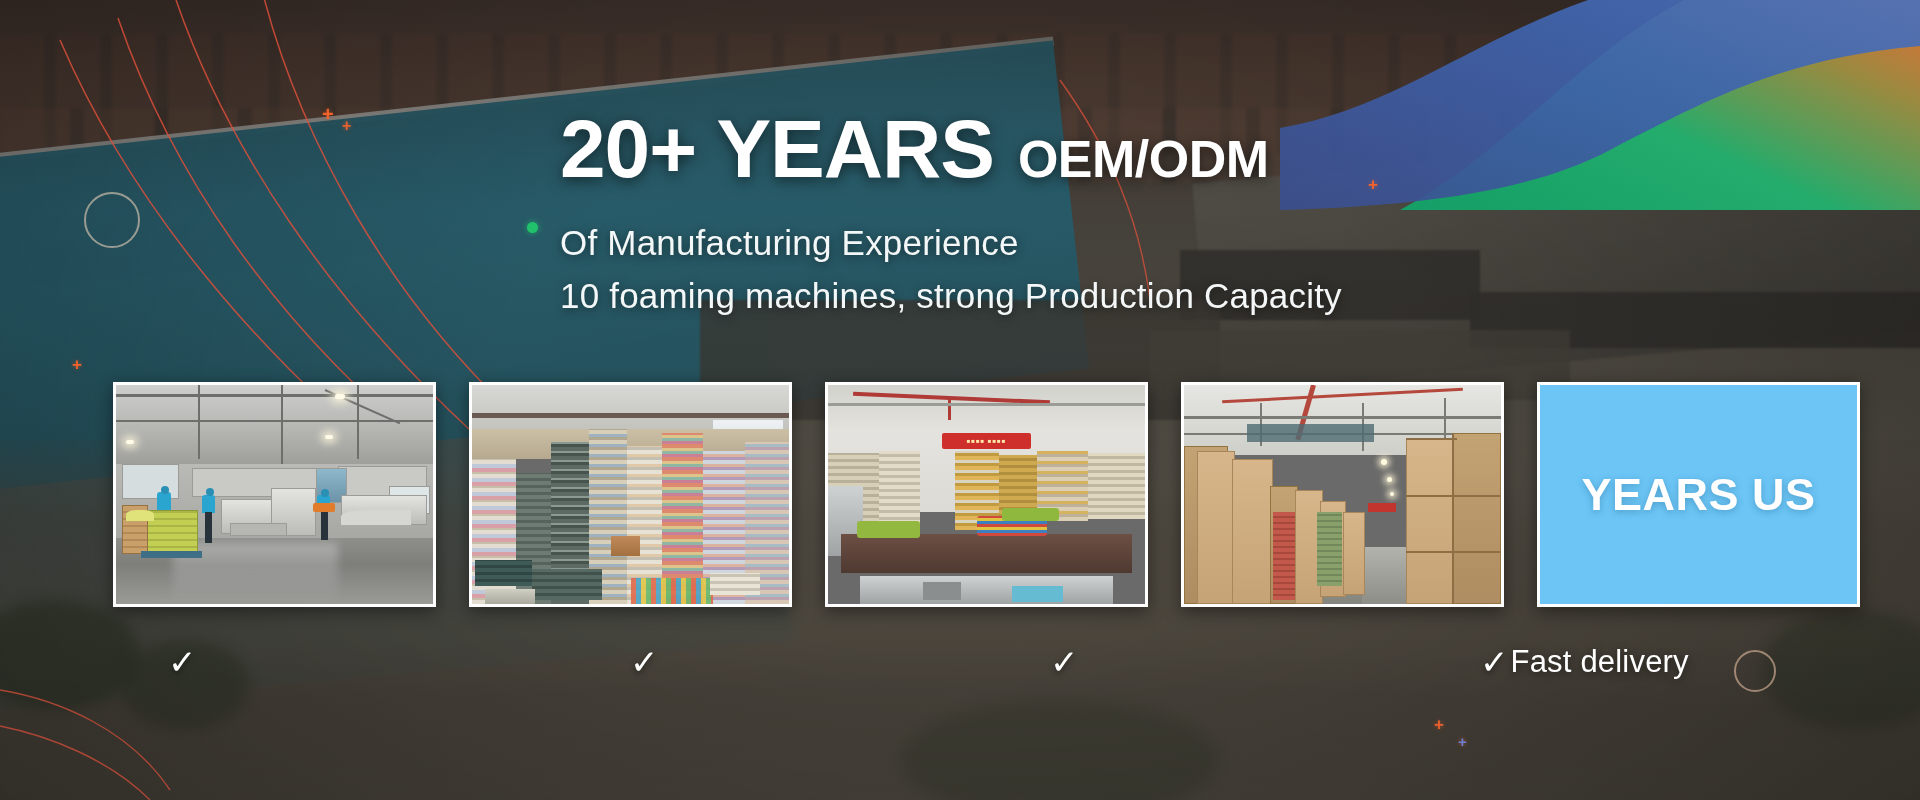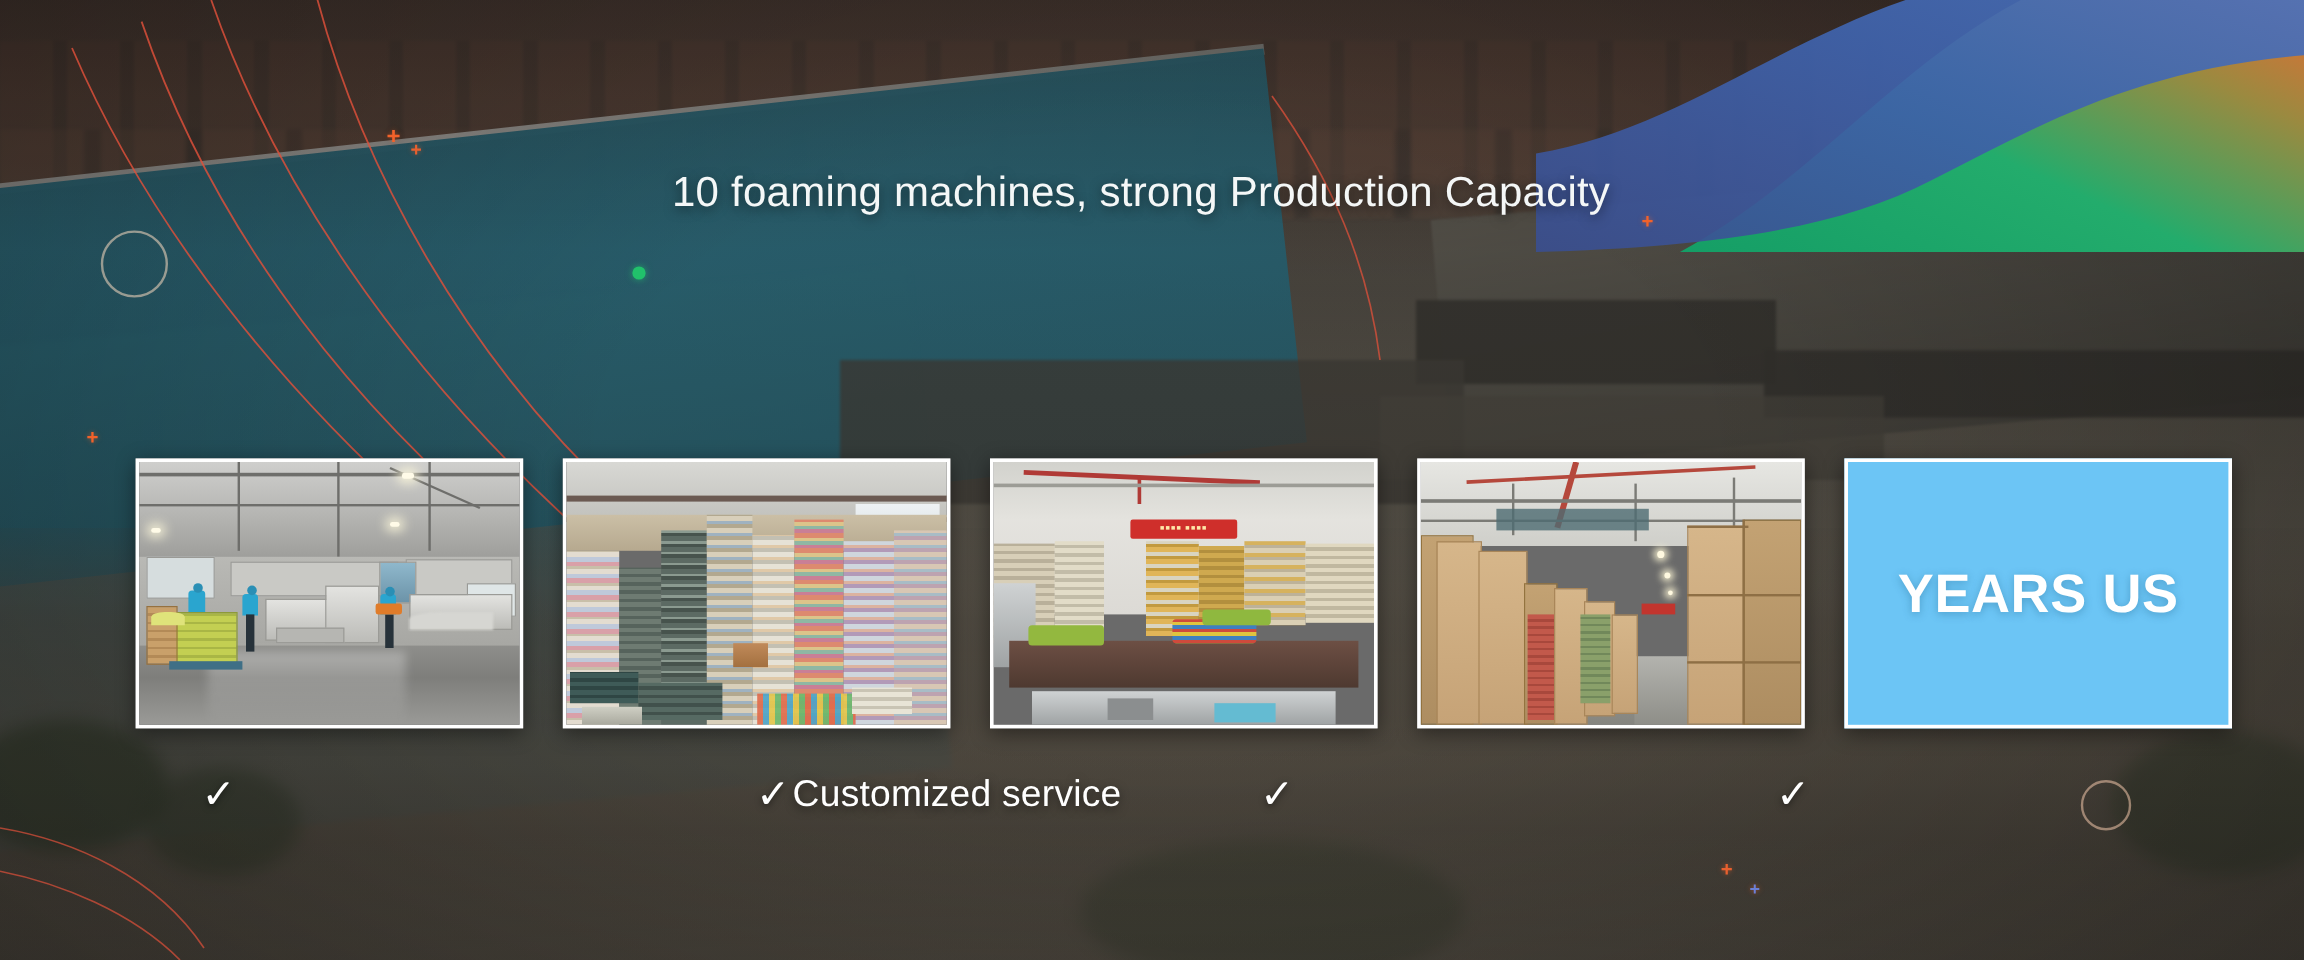--- a/index.html
+++ b/index.html
@@ -301,21 +301,26 @@
     <div class="plus" style="left:342px;top:118px;font-size:16px;color:#e8602f;">+</div>
     <div class="plus" style="left:72px;top:356px;font-size:17px;">+</div>
     <div class="plus" style="left:1368px;top:176px;font-size:17px;">+</div>
     <div class="plus" style="left:1434px;top:716px;font-size:17px;color:#e8602f;">+</div>
     <div class="plus" style="left:1458px;top:734px;font-size:15px;color:#6b7fd6;">+</div>
 
     <div class="dot-green" style="left:527px;top:222px;"></div>
   </div>
 
   <div class="headline">
+    <div class="h-row">
+      <div class="h-big">20+ YEARS</div>
+      <div class="h-small">OEM/ODM</div>
+    </div>
     <div class="sub">
+      <div>Of Manufacturing Experience</div>
       <div>10 foaming machines, strong Production Capacity</div>
     </div>
   </div>
 
   <div class="strip">
 
     <div class="card">
       <div class="ph">
         <div class="p1-ceil"></div>
         <div class="p1-beam" style="left:0;top:4%;width:100%;height:3px;"></div>
@@ -479,23 +484,23 @@
       <span>YEARS US</span>
     </div>
   </div>
 
   <div class="features">
     <div class="feat f0">
       <span class="ck">✓</span>
     </div>
     <div class="feat f1">
       <span class="ck">✓</span>
-      <span class="lbl">Customized service</span>
     </div>
     <div class="feat f2">
       <span class="ck">✓</span>
     </div>
     <div class="feat">
       <span class="ck">✓</span>
+      <span class="lbl">Fast delivery</span>
     </div>
   </div>
 
 </div>
 
 </body></html>

